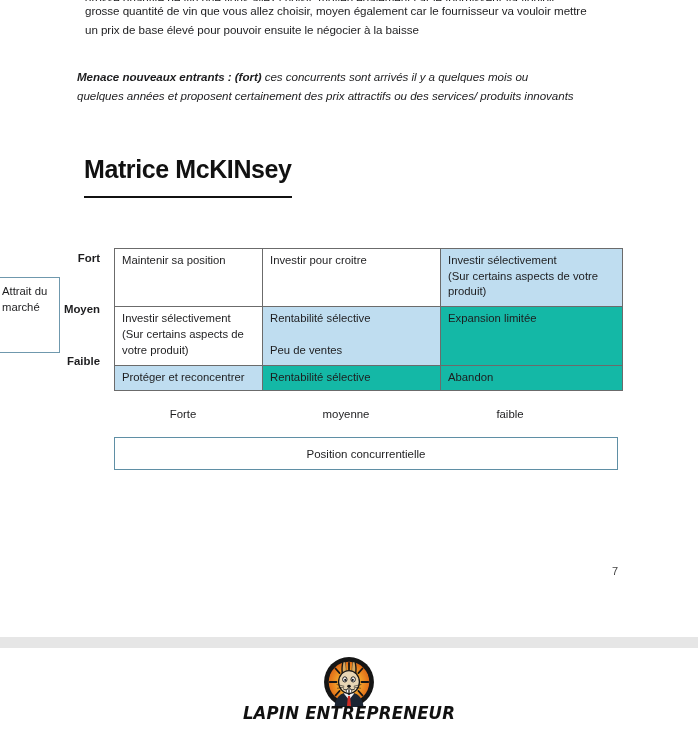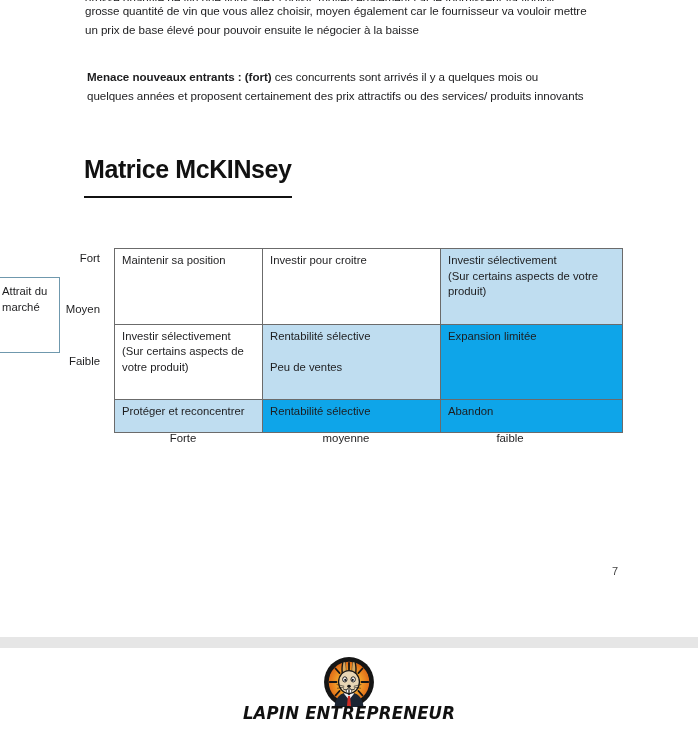--- a/index.html
+++ b/index.html
@@ -46,49 +46,49 @@
     background:#fff;
     box-sizing:border-box;
     padding:6px 0 0 7px;
     font-size:11.3px;line-height:15.5px;color:#1d1d1f;
   }
 
   
   .rowlab{
     position:absolute;
     font-size:11.4px;color:#1d1d1f;
-    text-align:right;width:52px;
+    text-align:right;width:52px;font-weight:bold;
   }
   .rowlab.fort{left:48px;top:252px;}
   .rowlab.moyen{left:48px;top:303px;}
   .rowlab.faible{left:48px;top:355px;}
 
   
   .matrix{
     position:absolute;left:114px;top:248px;
-    width:508px;height:185px;
+    width:508px;height:143px;
     border-collapse:collapse;
     table-layout:fixed;
   }
   .matrix td{
     border:1.2px solid #6b6b6b;
     vertical-align:top;
     padding:4px 6px 3px 7px;
     font-size:11.3px;
     line-height:15.6px;
     color:#1d1d1f;
     box-sizing:border-box;
   }
   .c-white{background:#ffffff;}
   .c-blue{background:#bfddf0;}
-  .c-peach{background:#0ea5e9;margin-left:6px;}
+  .c-peach{background:#14b8a6;margin-left:6px;}
 
   
   .collab{
-    position:absolute;top:432px;
+    position:absolute;top:408px;
     font-size:11.4px;color:#1d1d1f;
     text-align:center;width:120px;
   }
   .collab.c1{left:123px;}
   .collab.c2{left:286px;}
   .collab.c3{left:450px;}
 
   
   .posbox{
     position:absolute;left:114px;top:437px;
@@ -139,21 +139,21 @@
 <body>
 
 <div class="page">
 
   <div class="clip-top">
     <div class="inner">grosse quantité de vin que vous allez choisir, moyen également car le fournisseur va vouloir</div>
   </div>
 
   <div class="para" style="left:85px;top:2px;width:512px;">grosse quantité de vin que vous allez choisir, moyen également car le fournisseur va vouloir mettre un prix de base élevé pour pouvoir ensuite le négocier à la baisse</div>
 
-  <div class="para" style="left:87px;top:68px;width:500px;"><b>Menace nouveaux entrants : (fort)</b><span> ces concurrents sont arrivés il y a quelques mois ou quelques années et proposent certainement des prix attractifs ou des services/ produits innovants</span></div>
+  <div class="para" style="left:77px;top:68px;width:500px;font-style:italic;"><b>Menace nouveaux entrants : (fort)</b><span> ces concurrents sont arrivés il y a quelques mois ou quelques années et proposent certainement des prix attractifs ou des services/ produits innovants</span></div>
 
   <div class="heading">Matrice McKINsey</div>
 
   <div class="attrait">
     <span>Attrait du marché</span>
   </div>
 
   <div class="rowlab fort">Fort</div>
   <div class="rowlab moyen">Moyen</div>
   <div class="rowlab faible">Faible</div>
@@ -184,20 +184,23 @@
         <td class="c-peach" style="white-space: pre-line;">Rentabilité sélective</td>
         <td class="c-peach" style="white-space: pre-line;">Abandon</td>
       </tr>
     </tbody>
   </table>
 
   <div class="collab c1">Forte</div>
   <div class="collab c2">moyenne</div>
   <div class="collab c3">faible</div>
 
+  <div class="posbox">
+    <span>Position concurrentielle</span>
+  </div>
 
 
   <div class="pagenum">7</div>
 
   <div class="band"></div>
 
   <div class="footer">
 
     <div class="logo-wrap">
       <div class="logo-mark">

